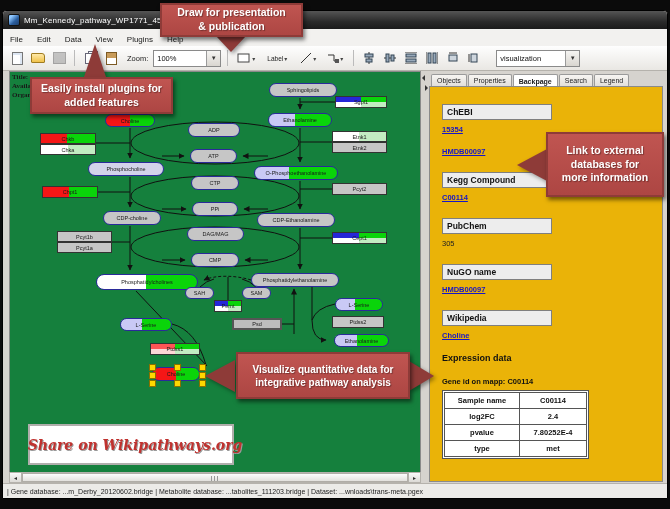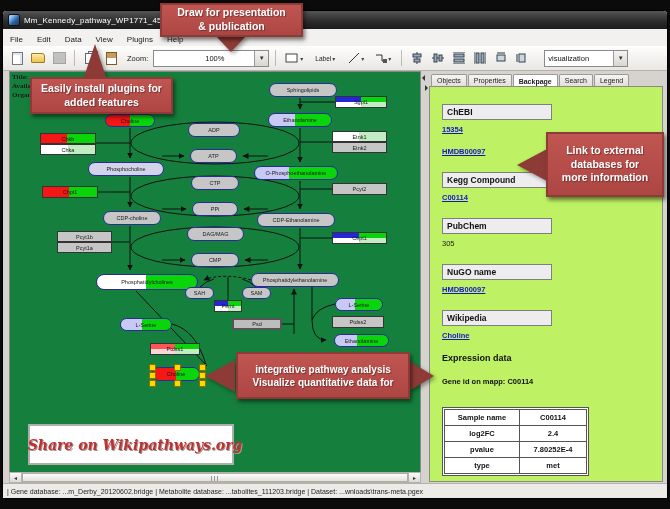--- a/index.html
+++ b/index.html
@@ -25,21 +25,21 @@
   .icon-new{width:9px;height:11px;background:#fff;border:1px solid #777;box-shadow:inset -2px 2px 0 #dde6f2;}
   .icon-open{width:12px;height:8px;background:linear-gradient(#ffe9a8,#f0c24a);border:1px solid #a07c20;border-radius:1px 3px 1px 1px;}
   .icon-save{width:11px;height:10px;background:#9a9a9a;border:1px solid #666;opacity:.55;}
   .icon-copy{width:8px;height:9px;background:#fff;border:1px solid #667;box-shadow:3px -2px 0 -1px #fff,3px -2px 0 0 #667;}
   .icon-paste{width:9px;height:11px;background:#c89b5a;border:1px solid #7c5a24;box-shadow:inset 0 -6px 0 #fff;}
   .zoom-label{font-size:7.5px;color:#222;margin:0 2px 0 4px;}
   .combo{height:15px;background:#fff;border:1px solid #8a8a8a;display:flex;align-items:center;font-size:7.5px;color:#111;}
   .combo .val{flex:1;padding:0 3px;white-space:nowrap;overflow:hidden;}
   .combo .arrow-btn{width:13px;height:100%;background:linear-gradient(#f5f4f2,#d9d6d0);border-left:1px solid #9a9a9a;
                     display:flex;align-items:center;justify-content:center;font-size:6px;color:#333;}
-  .zoom-combo{width:66px;padding-left:48px;}
+  .zoom-combo{width:66px;}
   .vis-combo{width:82px;margin-left:10px;}
   .ddarrow{font-size:6px;color:#444;margin-left:1px;}
   
   .canvas{position:absolute;left:6px;top:60px;width:410px;height:401px;background:#15803d;
           border:1px solid #8a8a8a;box-sizing:content-box;overflow:hidden;}
   .canvas svg{position:absolute;left:0;top:0;}
   #info-lines{position:absolute;left:2px;top:1px;font-family:"Liberation Serif",serif;
               font-weight:bold;font-size:7px;line-height:9px;color:#1a1a1a;}
   .node{position:absolute;display:flex;align-items:center;justify-content:center;
         font-size:5.5px;color:#1a1a1a;box-sizing:border-box;white-space:nowrap;}
@@ -67,30 +67,30 @@
   .hthumb:after{content:"";position:absolute;left:50%;top:2px;width:7px;height:5px;margin-left:-4px;
     background:repeating-linear-gradient(90deg,#999 0 1px,transparent 1px 3px);}
   .splitter{position:absolute;left:418px;top:60px;width:8px;height:412px;background:#d6d3ce;}
   .splitter .t{position:absolute;left:1px;width:0;height:0;border-top:3px solid transparent;border-bottom:3px solid transparent;}
   
   .side{position:absolute;left:426px;top:60px;width:234px;height:412px;}
   .tabs{display:flex;height:15px;align-items:flex-end;padding-left:2px;}
   .tab{font-size:7px;color:#222;padding:2px 5px;background:linear-gradient(#f7f5f2,#e2dfda);
        border:1px solid #9a9a9a;border-bottom:none;border-radius:2px 2px 0 0;margin-right:1px;white-space:nowrap;}
   .tab.active{background:#fff;font-weight:bold;position:relative;top:1px;padding-top:3px;}
-  .panel-body{position:absolute;left:0;top:15px;width:234px;height:396px;background:#bef264;
+  .panel-body{position:absolute;left:0;top:15px;width:234px;height:396px;background:#eab308;
               border:1px solid #8a8a8a;box-sizing:border-box;overflow:hidden;padding:14px 0 0 12px;}
   .sec{margin-bottom:13px;}
   .sec-header{display:inline-block;min-width:100px;background:#ededed;border:1px solid #7f7f7f;
               font-size:8.5px;font-weight:bold;color:#111;padding:2px 4px;}
   .sec-val{margin-top:5px;font-size:7.5px;}
   .sec-val a{color:var(--link-blue,#1616c8);font-weight:bold;text-decoration:underline;}
   .sec-val .plain{color:#222;}
   .expr-title{font-size:9px;font-weight:bold;color:#111;margin:4px 0 14px;}
-  .mapp-label{font-size:7.5px;font-weight:bold;color:#111;margin-bottom:21px;}
+  .mapp-label{font-size:7.5px;font-weight:bold;color:#111;margin-bottom:4px;}
   .expr-table-wrap{display:inline-block;border:1px solid #555;padding:1px;background:#fff;}
   table.expr{border-collapse:collapse;}
   table.expr td{border:1px solid #555;width:70px;height:15px;text-align:center;
                 font-size:7.5px;font-weight:bold;color:#111;padding:0 2px;}
   table.expr td.v{width:62px;}
   
   .statusbar{position:absolute;left:0;top:472px;width:100%;height:15px;background:#ecebe8;
              border-top:1px solid #b5b2ac;font-size:7px;color:#222;display:flex;align-items:center;padding-left:4px;box-sizing:border-box;}
   
   .callout{position:absolute;z-index:60;background:linear-gradient(var(--callout-red,#c05551),#ad4643);
@@ -460,21 +460,21 @@
 <div class="tri tri-up" style="left:84px;top:44px;"></div>
 
 <div class="callout" id="co-link" style="left:546px;top:132px;width:118px;height:65px;">
     <div>Link  to external</div>
     <div>databases  for</div>
     <div>more information</div>
   </div>
 <div class="tri tri-left" style="left:517px;top:149px;"></div>
 
 <div class="callout" id="co-vis" style="left:236px;top:352px;width:174px;height:47px;font-size:10px;">
+    <div>Visualize quantitative data  for</div>
     <div>integrative pathway analysis</div>
-    <div>Visualize quantitative data  for</div>
   </div>
 <div class="tri tri-left" style="left:205px;top:360px;"></div>
 <div class="tri tri-right" style="left:409px;top:361px;"></div>
 
 <div class="share-box">
   <span class="share-text">Share on Wikipathways.org</span>
 </div>
 
 </body></html>

